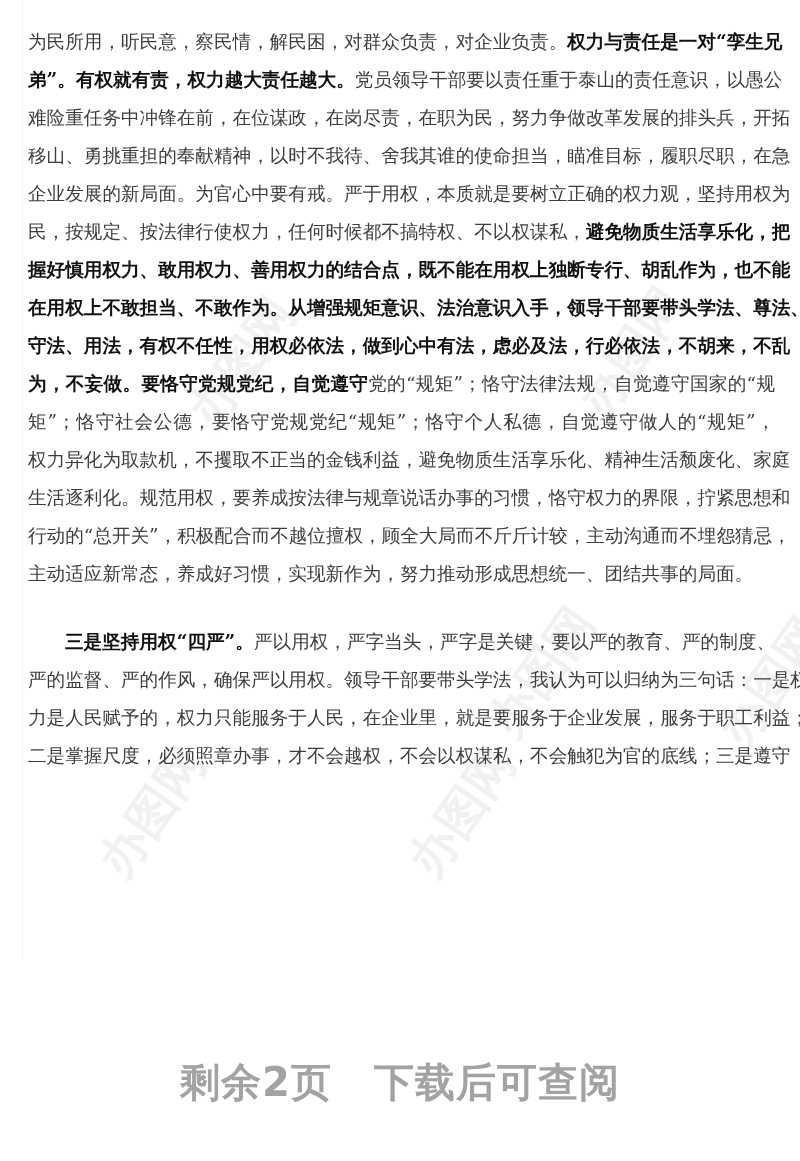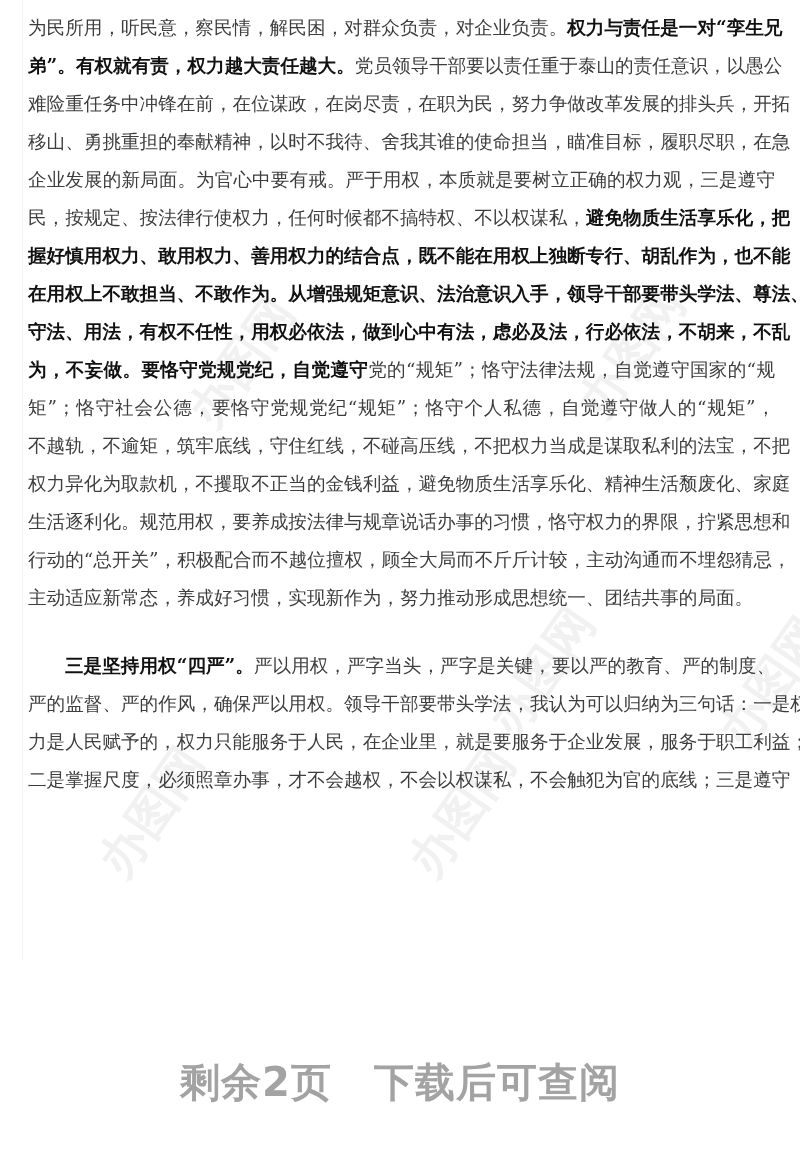--- a/index.html
+++ b/index.html
@@ -3,21 +3,21 @@
 <meta charset="utf-8">
 <style>
   html, body { margin: 0; padding: 0; background: #ffffff; }
   body { width: 800px; height: 1161px; position: relative; overflow: hidden;
          font-family: "DejaVu Serif", "Liberation Serif", serif; color: #3a3a3a; }
   .page { position: absolute; left: 0; top: 0; width: 800px; height: 1161px; background: #ffffff; }
   .margin-line { position: absolute; left: 22px; top: 0; width: 1px; height: 960px; background: #f3f3f3; }
   .text-block { position: absolute; left: 28px; top: 0; width: 747px; }
   .line { height: 38px; line-height: 38px; font-size: 18.6px; white-space: nowrap;
           text-align: justify; text-align-last: justify; letter-spacing: 0; }
-  .line.first { margin-top: 9px; }
+  .line.first { margin-top: 23px; }
   .line.last { text-align-last: left; }
   .line.indent { padding-left: 37px; }
   .gap { height: 30px; }
   .b { font-weight: bold; color: #111111; }
   .r { font-weight: normal; color: #3d3d3d; }
   .watermark { position: absolute; font-family: "DejaVu Sans", sans-serif; font-size: 48px;
                color: rgba(190,190,190,0.22); transform: rotate(-55deg); white-space: nowrap;
                pointer-events: none; font-weight: bold; }
   .banner { position: absolute; left: 0; top: 1055px; width: 800px; text-align: center;
             font-family: "DejaVu Sans", "Liberation Sans", sans-serif; font-weight: bold;
@@ -45,42 +45,39 @@
     <div class="line">
       <span class="b">弟”。有权就有责，权力越大责任越大。</span><span class="r">党员领导干部要以责任重于泰山的责任意识，以愚公</span>
     </div>
     <div class="line">
       <span class="r">难险重任务中冲锋在前，在位谋政，在岗尽责，在职为民，努力争做改革发展的排头兵，开拓</span>
     </div>
     <div class="line">
       <span class="r">移山、勇挑重担的奉献精神，以时不我待、舍我其谁的使命担当，瞄准目标，履职尽职，在急</span>
     </div>
     <div class="line">
-      <span class="r">企业发展的新局面。为官心中要有戒。严于用权，本质就是要树立正确的权力观，三是遵守</span>
+      <span class="r">企业发展的新局面。为官心中要有戒。严于用权，本质就是要树立正确的权力观，坚持用权为</span>
     </div>
     <div class="line">
       <span class="r">民，按规定、按法律行使权力，任何时候都不搞特权、不以权谋私，</span><span class="b">避免物质生活享乐化，把</span>
     </div>
     <div class="line">
       <span class="b">握好慎用权力、敢用权力、善用权力的结合点，既不能在用权上独断专行、胡乱作为，也不能</span>
     </div>
     <div class="line">
       <span class="b">在用权上不敢担当、不敢作为。从增强规矩意识、法治意识入手，领导干部要带头学法、尊法、</span>
     </div>
     <div class="line">
       <span class="b">守法、用法，有权不任性，用权必依法，做到心中有法，虑必及法，行必依法，不胡来，不乱</span>
     </div>
     <div class="line">
       <span class="b">为，不妄做。要恪守党规党纪，自觉遵守</span><span class="r">党的“规矩”；恪守法律法规，自觉遵守国家的“规</span>
     </div>
     <div class="line">
       <span class="r">矩”；恪守社会公德，要恪守党规党纪“规矩”；恪守个人私德，自觉遵守做人的“规矩”，</span>
-    </div>
-    <div class="line">
-      <span class="r">不越轨，不逾矩，筑牢底线，守住红线，不碰高压线，不把权力当成是谋取私利的法宝，不把</span>
     </div>
     <div class="line">
       <span class="r">权力异化为取款机，不攫取不正当的金钱利益，避免物质生活享乐化、精神生活颓废化、家庭</span>
     </div>
     <div class="line">
       <span class="r">生活逐利化。规范用权，要养成按法律与规章说话办事的习惯，恪守权力的界限，拧紧思想和</span>
     </div>
     <div class="line">
       <span class="r">行动的“总开关”，积极配合而不越位擅权，顾全大局而不斤斤计较，主动沟通而不埋怨猜忌，</span>
     </div>

